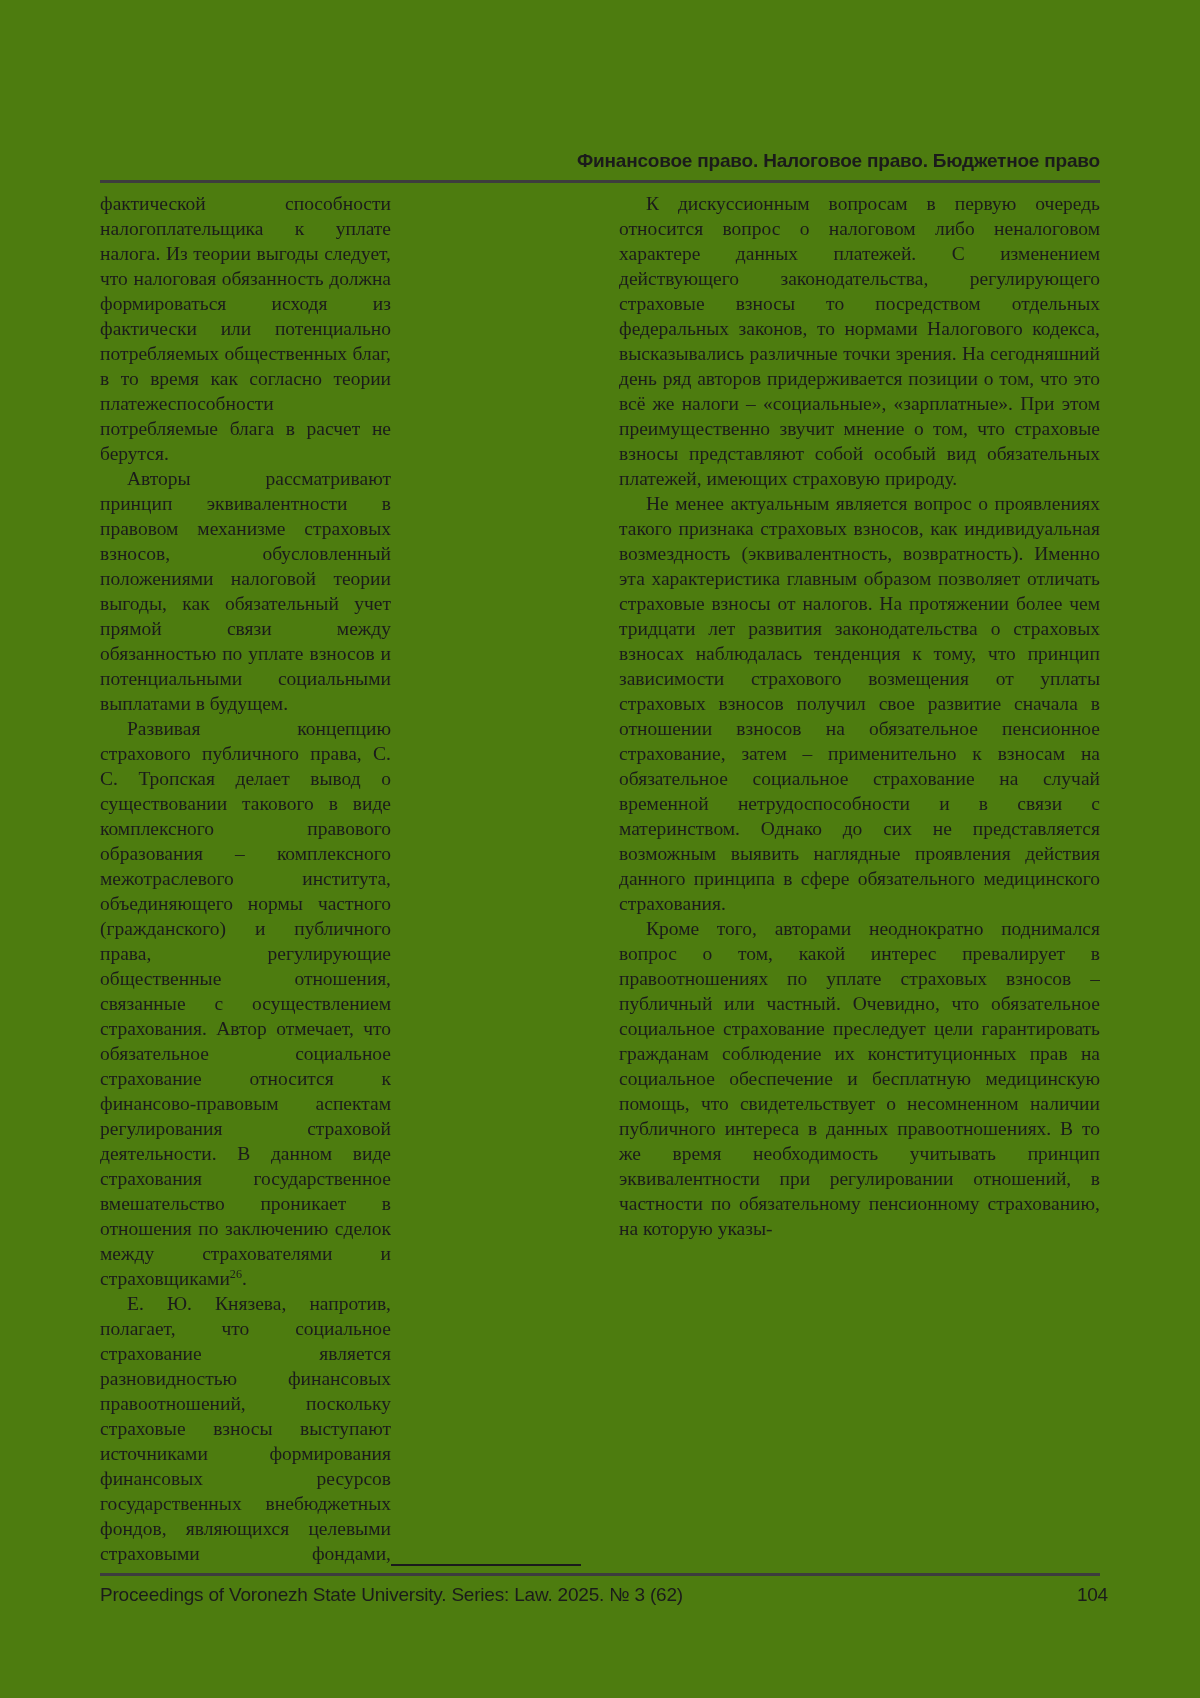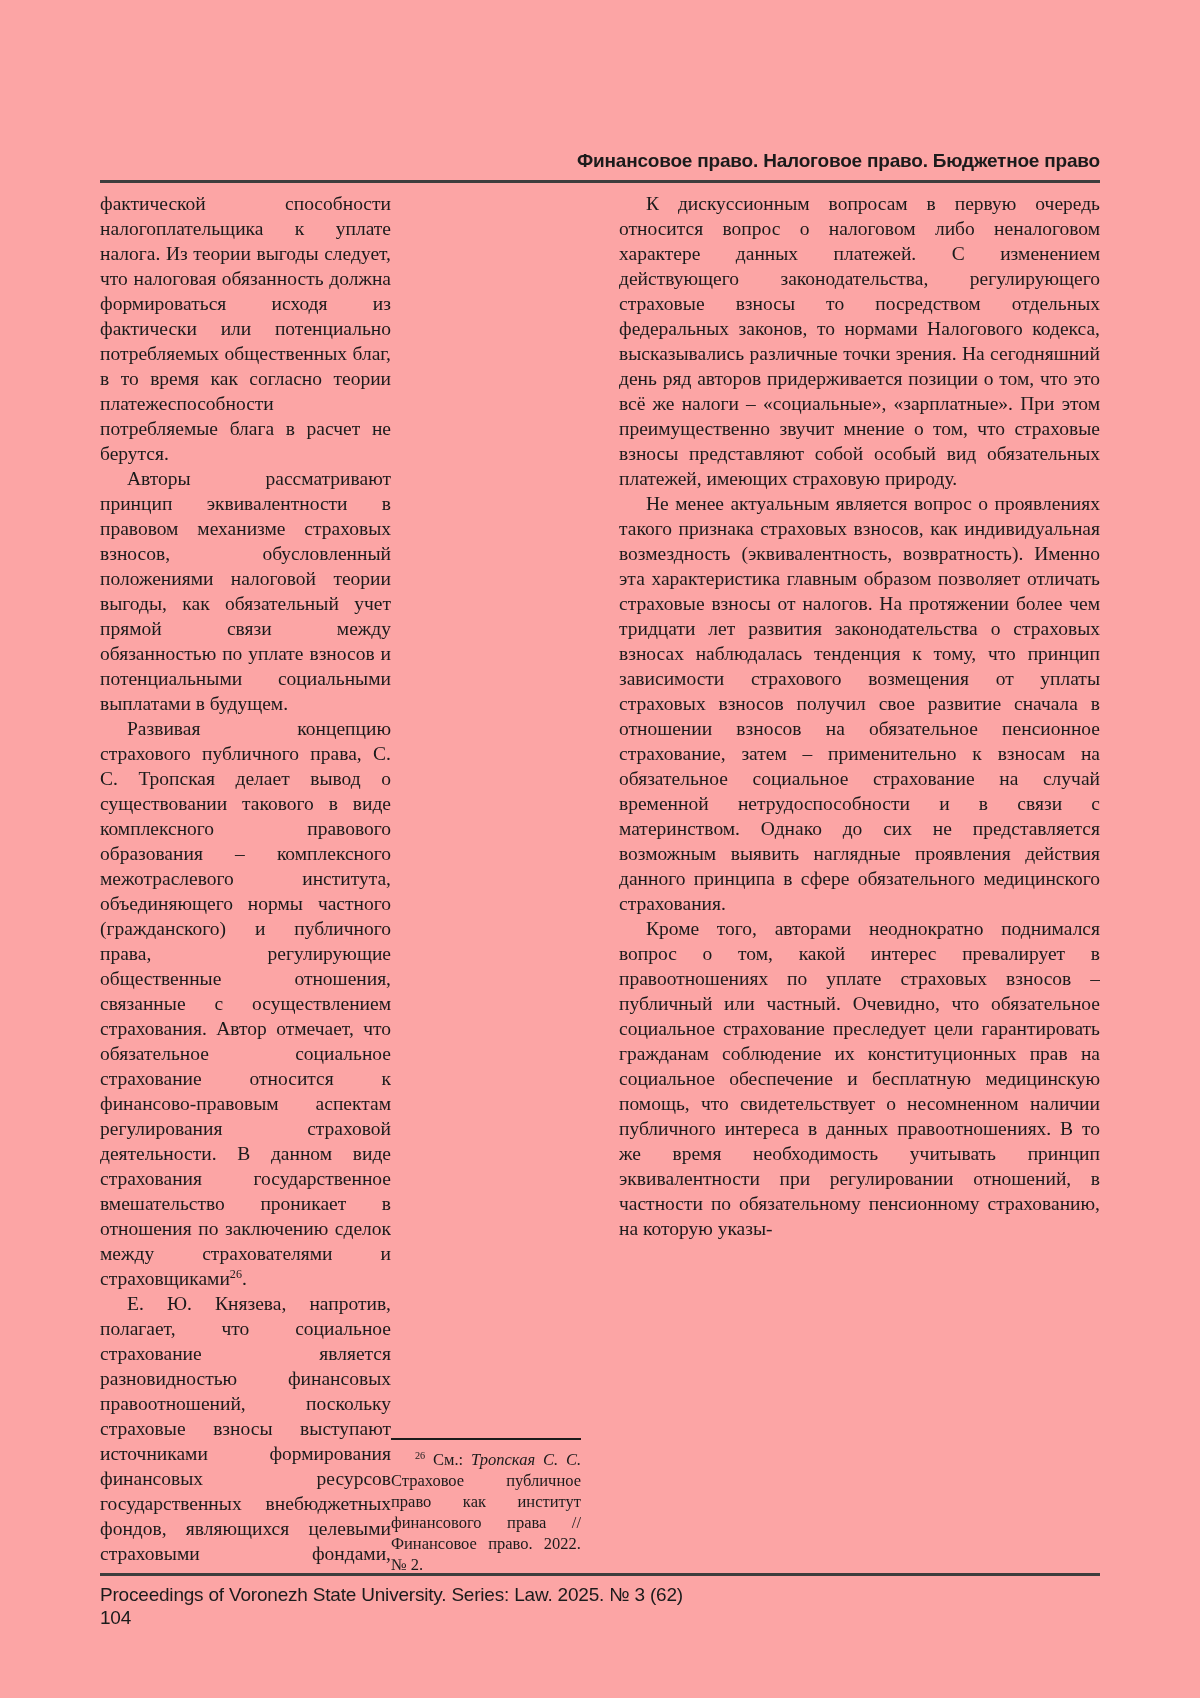--- a/index.html
+++ b/index.html
@@ -1,17 +1,17 @@
 <!DOCTYPE html>
 <html lang="ru"><head>
 <meta charset="utf-8">
 <style>
   html,body { margin:0; padding:0; background:#ffffff; }
   .page {
-    position:relative; width:1200px; height:1698px; background:#fca5a5;
+    position:relative; width:1200px; height:1698px; background:#4d7c0f;
     font-family:"Liberation Serif", serif; color:#1b1b1b; overflow:hidden;
   }
   .running-head {
     position:absolute; top:149px; left:100px; right:100px;
     text-align:right; font-family:"Liberation Sans", sans-serif;
     font-weight:bold; font-size:19px; line-height:23px; letter-spacing:-0.2px;
   }
   .header-rule {
     position:absolute; top:180px; left:100px; right:100px; height:3px;
     background:#3d3d3d;
@@ -39,21 +39,20 @@
   }
   .footer-rule {
     position:absolute; top:1573px; left:100px; right:100px; height:3px;
     background:#3d3d3d;
   }
   .footer-row {
     position:absolute; top:1583px; left:100px; right:92px;
     display:flex; justify-content:space-between; align-items:baseline;
     font-family:"Liberation Sans", sans-serif; font-size:19px; line-height:23px;
     letter-spacing:-0.2px;
-    flex-direction:column;
   }
 </style>
 </head>
 <body>
 
 <div class="page">
 
   <div class="running-head">Финансовое право. Налоговое право. Бюджетное право</div>
 
   <div class="header-rule"></div>
@@ -63,21 +62,20 @@
     <div class="col">
       <div>
           <p class="para"><span>фактической способности налогоплательщика к уплате налога. Из теории выгоды следует, что налоговая обязанность должна формироваться исходя из фактически или потенциально потребляемых общественных благ, в то время как согласно теории платежеспособности потребляемые блага в расчет не берутся.</span></p>
           <p class="para indent"><span>Авторы рассматривают принцип эквивалентности в правовом механизме страховых взносов, обусловленный положениями налоговой теории выгоды, как обязательный учет прямой связи между обязанностью по уплате взносов и потенциальными социальными выплатами в будущем.</span></p>
           <p class="para indent"><span>Развивая концепцию страхового публичного права, С. С. Тропская делает вывод о существовании такового в виде комплексного правового образования – комплексного межотраслевого института, объединяющего нормы частного (гражданского) и публичного права, регулирующие общественные отношения, связанные с осуществлением страхования. Автор отмечает, что обязательное социальное страхование относится к финансово-правовым аспектам регулирования страховой деятельности. В данном виде страхования государственное вмешательство проникает в отношения по заключению сделок между страхователями и страховщиками</span><sup>26</sup><span>.</span></p>
           <p class="para indent"><span>Е. Ю. Князева, напротив, полагает, что социальное страхование является разновидностью финансовых правоотношений, поскольку страховые взносы выступают источниками формирования финансовых ресурсов государственных внебюджетных фондов, являющихся целевыми страховыми фондами, принадлежащими государству на праве собственности; кроме того, институт страховых взносов полностью регулируется именно финансовыми нормами. Анализируя правовую природу страховых взносов, автор утверждает, что она сродни правовой природе налогов по критерию публичности платежа, однако страховые взносы отличаются от налогов по целевому назначению и не подлежат перераспределению, являясь при этом индивидуально-возмездными платежами</span><sup>27</sup><span>.</span></p>
         </div>
       <div class="fn-block">
         <div class="fn-sep"></div>
         <div>
-            <p class="footnote"><sup>26</sup><span> См.: </span><span class="ital">Тропская С. С.</span><span> Страховое публичное право как институт финансового права // Финансовое право. 2022. № 2.</span></p>
           </div>
       </div>
     </div>
 
     <div class="col">
       <div>
           <p class="para indent"><span>К дискуссионным вопросам в первую очередь относится вопрос о налоговом либо неналоговом характере данных платежей. С изменением действующего законодательства, регулирующего страховые взносы то посредством отдельных федеральных законов, то нормами Налогового кодекса, высказывались различные точки зрения. На сегодняшний день ряд авторов придерживается позиции о том, что это всё же налоги – «социальные», «зарплатные». При этом преимущественно звучит мнение о том, что страховые взносы представляют собой особый вид обязательных платежей, имеющих страховую природу.</span></p>
           <p class="para indent"><span>Не менее актуальным является вопрос о проявлениях такого признака страховых взносов, как индивидуальная возмездность (эквивалентность, возвратность). Именно эта характеристика главным образом позволяет отличать страховые взносы от налогов. На протяжении более чем тридцати лет развития законодательства о страховых взносах наблюдалась тенденция к тому, что принцип зависимости страхового возмещения от уплаты страховых взносов получил свое развитие сначала в отношении взносов на обязательное пенсионное страхование, затем – применительно к взносам на обязательное социальное страхование на случай временной нетрудоспособности и в связи с материнством. Однако до сих не представляется возможным выявить наглядные проявления действия данного принципа в сфере обязательного медицинского страхования.</span></p>
           <p class="para indent"><span>Кроме того, авторами неоднократно поднимался вопрос о том, какой интерес превалирует в правоотношениях по уплате страховых взносов – публичный или частный. Очевидно, что обязательное социальное страхование преследует цели гарантировать гражданам соблюдение их конституционных прав на социальное обеспечение и бесплатную медицинскую помощь, что свидетельствует о несомненном наличии публичного интереса в данных правоотношениях. В то же время необходимость учитывать принцип эквивалентности при регулировании отношений, в частности по обязательному пенсионному страхованию, на которую указы-</span></p>
         </div>

